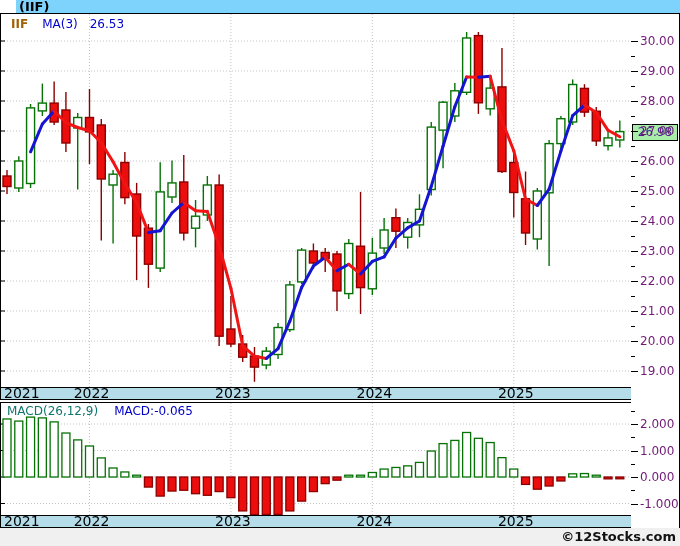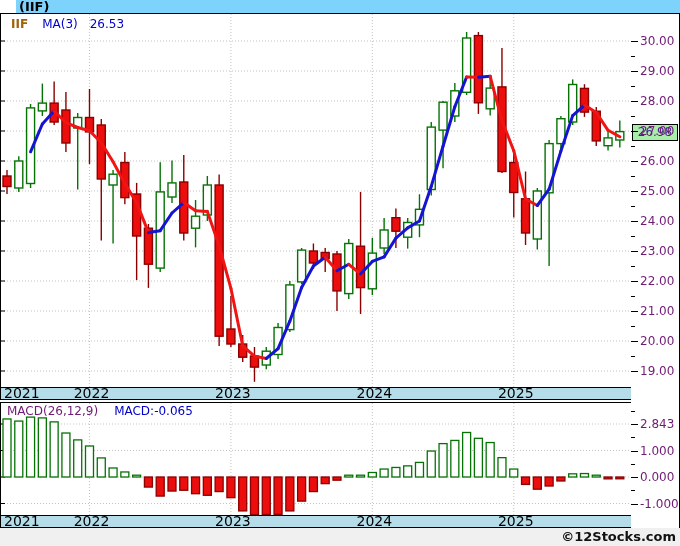--- a/index.html
+++ b/index.html
@@ -15,21 +15,21 @@
   #price-legend .sym{color:#a16207;font-weight:bold;margin-right:14px;}
   #price-legend .mal{color:#0000c8;margin-right:12px;}
   #price-legend .mav{color:#0000c8;}
   #band1,#band2{position:absolute;left:0;width:630px;height:11px;background:#b5dce9;
        border:1px solid #000;font-size:14px;color:#000;}
   #band1{top:387px;} #band2{top:515px;}
   .yr{position:absolute;top:-2px;font-size:14px;color:#000;line-height:14px;text-align:center;}
   #macd-panel{position:absolute;left:0;top:402px;width:630px;height:113px;
        border-left:1px solid #000;border-top:1px solid #000;border-right:1px solid #000;background:#fff;}
   #macd-legend{position:absolute;left:6px;top:1px;font-size:12px;white-space:nowrap;}
-  #macd-legend .ml{color:#701a75;margin-right:16px;}
+  #macd-legend .ml{color:#0f766e;margin-right:16px;}
   #macd-legend .mv{color:#0000c8;}
   #axis{position:absolute;left:631px;top:13px;width:48px;height:515px;background:#fff;
        border-right:1px solid #000;border-top:1px solid #000;}
   .axlbl{position:absolute;left:9px;font-size:12px;color:#701a75;line-height:14px;}
   .tick{position:absolute;left:0;height:1px;background:#000;}
   #badge{position:absolute;left:1px;width:44px;height:15px;background:#a8eda8;border:1px solid #000;
        font-size:12px;color:#4c1d95;text-align:center;line-height:15px;}
   #footer{position:absolute;left:0;top:528px;width:680px;height:18px;background:#f0f0f0;}
   #copyright{position:absolute;right:4px;top:1px;font-size:13px;font-weight:bold;color:#111;text-decoration:none;}
 </style>
@@ -352,21 +352,21 @@
       <div class="tick" style="top: 267px; width: 7px;"></div>
       <div class="tick" style="top: 282px; width: 4px;"></div>
       <div class="axlbl" style="top: 290px;">21.00</div>
       <div class="tick" style="top: 297px; width: 7px;"></div>
       <div class="tick" style="top: 312px; width: 4px;"></div>
       <div class="axlbl" style="top: 320px;">20.00</div>
       <div class="tick" style="top: 327px; width: 7px;"></div>
       <div class="tick" style="top: 342px; width: 4px;"></div>
       <div class="axlbl" style="top: 350px;">19.00</div>
       <div class="tick" style="top: 357px; width: 7px;"></div>
-      <div class="axlbl" style="top: 403px;">2.843</div>
+      <div class="axlbl" style="top: 403px;">2.000</div>
       <div class="tick" style="top: 410px; width: 7px;"></div>
       <div class="tick" style="top: 396.8px; width: 4px;"></div>
       <div class="axlbl" style="top: 429.5px;">1.000</div>
       <div class="tick" style="top: 436.5px; width: 7px;"></div>
       <div class="tick" style="top: 423.3px; width: 4px;"></div>
       <div class="axlbl" style="top: 456px;">0.000</div>
       <div class="tick" style="top: 463px; width: 7px;"></div>
       <div class="tick" style="top: 449.8px; width: 4px;"></div>
       <div class="axlbl" style="top: 482.5px;">-1.000</div>
       <div class="tick" style="top: 489.5px; width: 7px;"></div>

